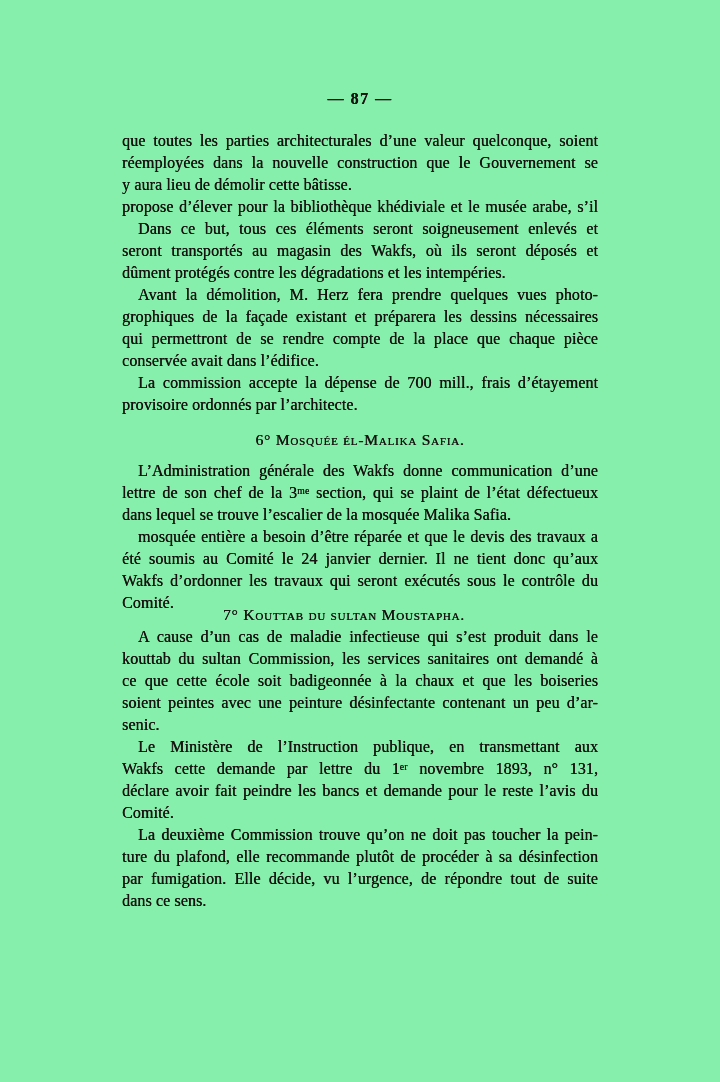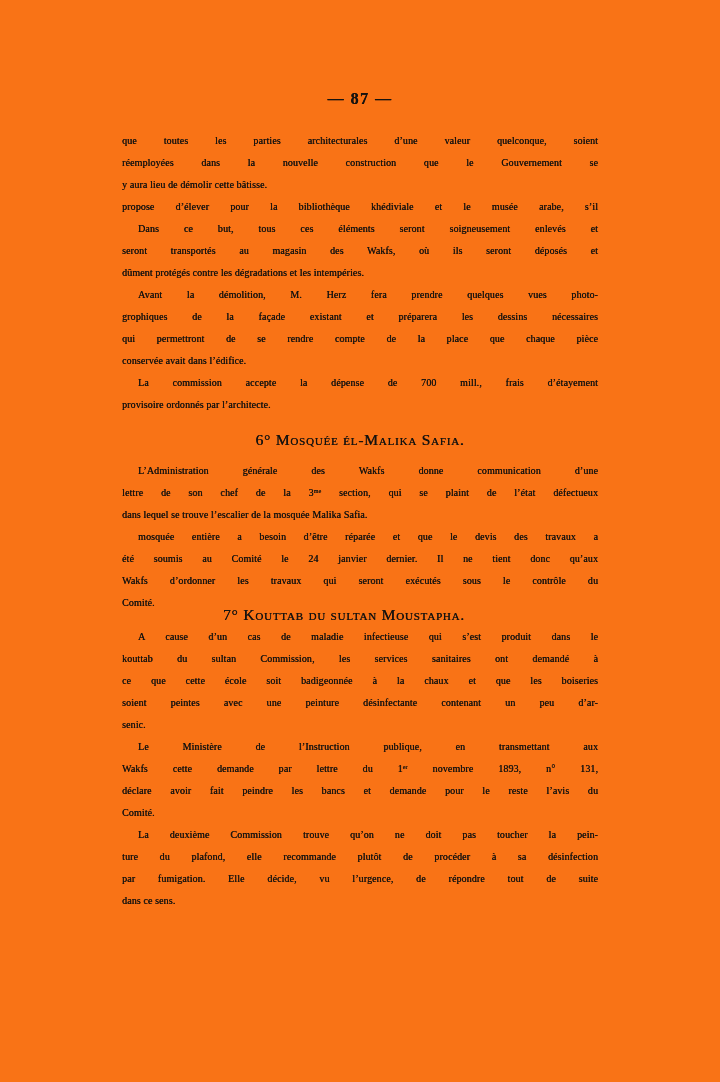--- a/index.html
+++ b/index.html
@@ -8,41 +8,41 @@
     height: 1082px;
     position: relative;
     background: #fbfbf9;
     color: #161310;
     font-family: "Liberation Serif", "DejaVu Serif", serif;
     overflow: hidden;
   }
   .scan-page {
     position: absolute;
     inset: 0;
-    background: #f97316;
+    background: #86efac;
   }
   .page-number {
     position: absolute;
     top: 90px;
     left: 122px;
     width: 476px;
     text-align: center;
     font-size: 16px;
     font-weight: 700;
     letter-spacing: 1.5px;
     text-shadow: 0.3px 0 0 currentColor;
   }
   .page-body {
     position: absolute;
     left: 122px;
     top: 130px;
     width: 476px;
   }
   .line {
-    font-size: 10px;
+    font-size: 16px;
     line-height: 22px;
     height: 22px;
     text-align: justify;
     text-align-last: justify;
     letter-spacing: 0.1px;
     text-shadow: 0.3px 0 0 currentColor;
     white-space: normal;
     overflow: visible;
   }
   .line.last {

